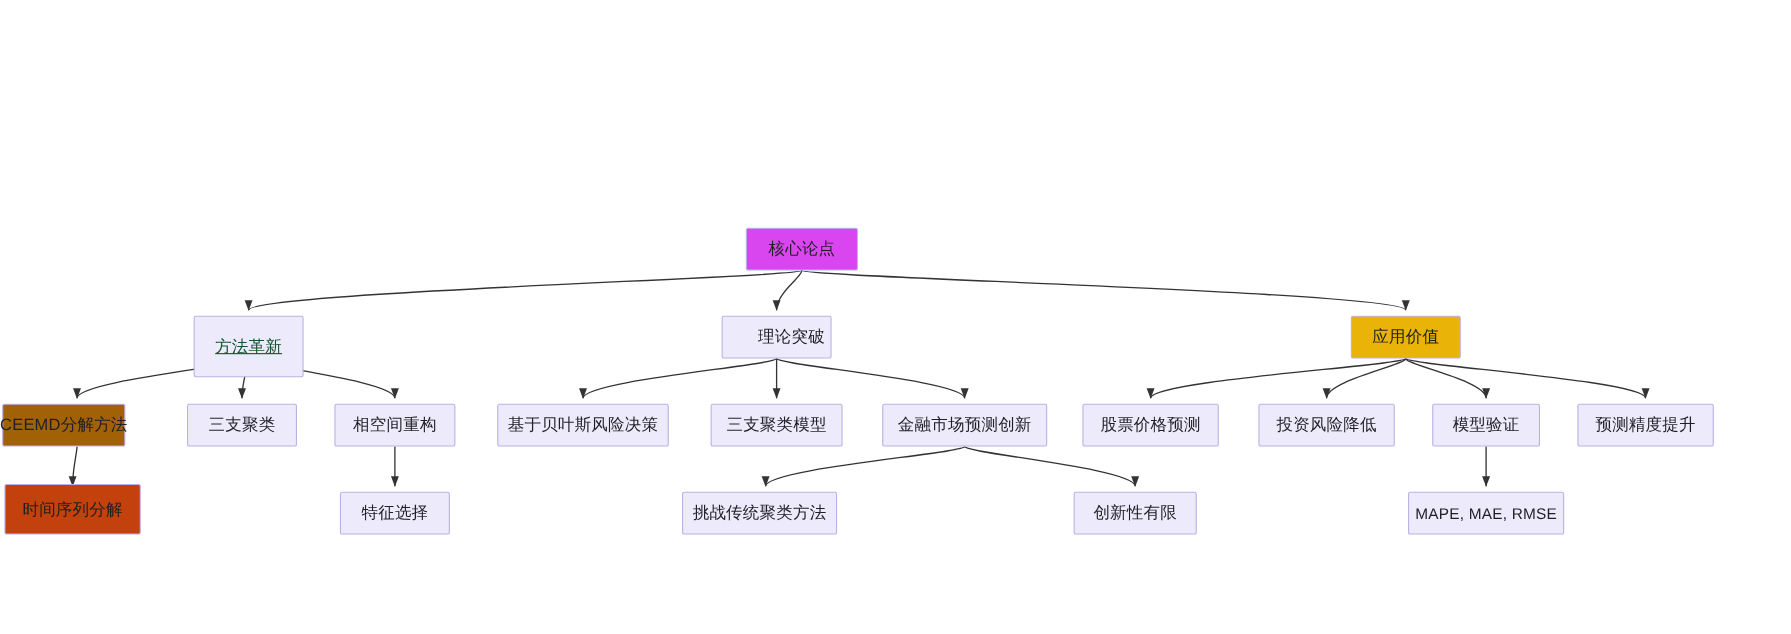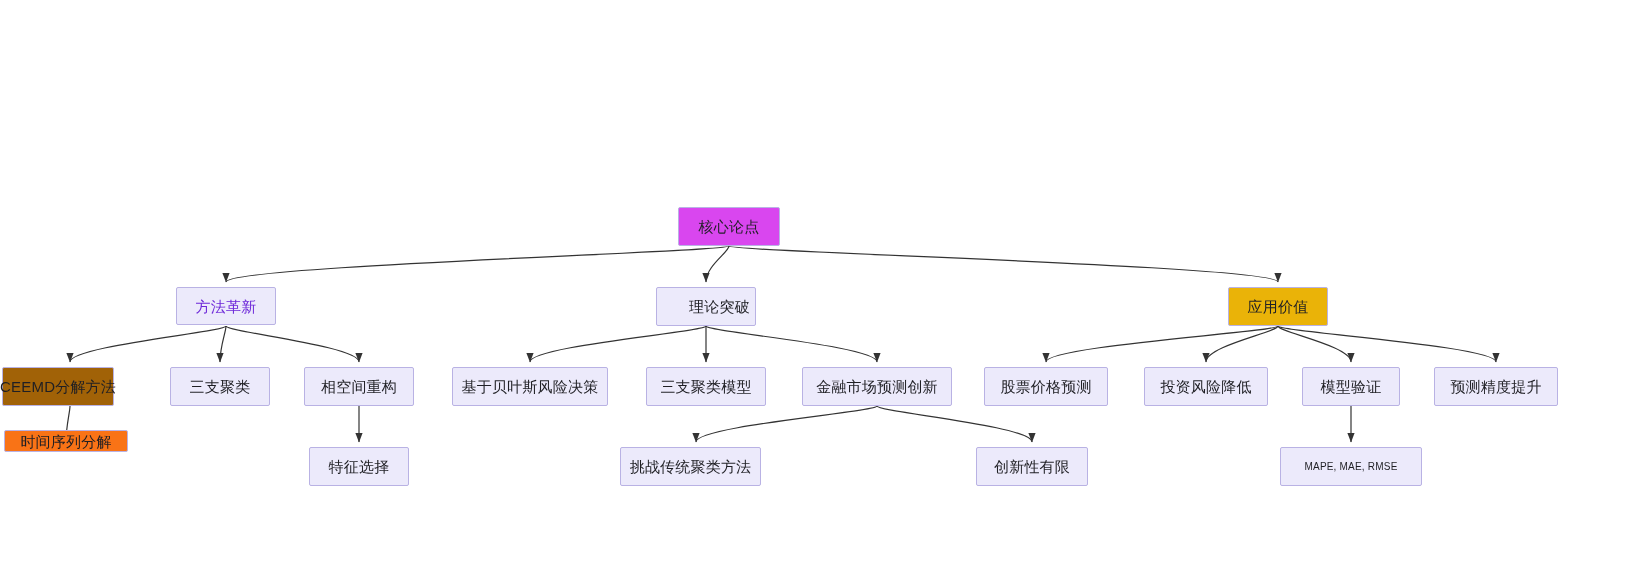--- a/index.html
+++ b/index.html
@@ -21,21 +21,21 @@
     color:#1f1f24;
     font-size:15px;
     line-height:1;
     display:flex;
     align-items:center;
     justify-content:center;
     white-space:nowrap;
     letter-spacing:0.2px;
   }
   .node span{pointer-events:none;}
-  .node.latin{font-size:10px;}
+  .node.latin{font-size:14px;}
 </style>
 </head>
 <body>
 
 <div id="diagram">
   <svg class="edges" viewBox="0 0 1628 576" xmlns="http://www.w3.org/2000/svg">
     <defs>
       <marker id="arrow" markerWidth="9" markerHeight="9" refX="7.5" refY="3" orient="auto" markerUnits="strokeWidth">
         <path d="M0,0 L8,3 L0,6 z" fill="#333333"></path>
       </marker>
@@ -58,21 +58,21 @@
         <path d="M359,406 L359,442"></path>
         <path d="M877,406 C877,412 696,425.8 696,442"></path>
         <path d="M877,406 C877,412 1032,425.8 1032,442"></path>
         <path d="M1351,406 L1351,442"></path>
       </g>
   </svg>
   <div id="node-layer">
       <div class="node" style="left: 678px; top: 207px; width: 102px; height: 39px; background: #d946ef; border-color: rgb(185, 178, 228); color: rgb(31, 31, 36);">
         <span>核心论点</span>
       </div>
-      <div class="node" style="left: 176px; top: 287px; width: 100px; height: 38px; background: rgb(236, 234, 251); border-color: rgb(185, 178, 228); color: #6d28d9;">
+      <div class="node" style="left: 176px; top: 287px; width: 100px; height: 56px; background: rgb(236, 234, 251); border-color: rgb(185, 178, 228); color: #14532d; text-decoration: underline;">
         <span>方法革新</span>
       </div>
       <div class="node" style="left: 656px; top: 287px; width: 100px; height: 39px; background: rgb(236, 234, 251); border-color: rgb(185, 178, 228); color: rgb(31, 31, 36); padding-left: 27px;">
         <span>理论突破</span>
       </div>
       <div class="node" style="left: 1228px; top: 287px; width: 100px; height: 39px; background: #eab308; border-color: rgb(185, 178, 228); color: rgb(31, 31, 36);">
         <span>应用价值</span>
       </div>
       <div class="node" style="left: 2px; top: 367px; width: 112px; height: 39px; background: #a16207; border-color: rgb(185, 178, 228); color: rgb(31, 31, 36); align-items: center;">
         <span>CEEMD分解方法</span>
@@ -97,21 +97,21 @@
       </div>
       <div class="node" style="left: 1144px; top: 367px; width: 124px; height: 39px; background: rgb(236, 234, 251); border-color: rgb(185, 178, 228); color: rgb(31, 31, 36);">
         <span>投资风险降低</span>
       </div>
       <div class="node" style="left: 1302px; top: 367px; width: 98px; height: 39px; background: rgb(236, 234, 251); border-color: rgb(185, 178, 228); color: rgb(31, 31, 36);">
         <span>模型验证</span>
       </div>
       <div class="node" style="left: 1434px; top: 367px; width: 124px; height: 39px; background: rgb(236, 234, 251); border-color: rgb(185, 178, 228); color: rgb(31, 31, 36);">
         <span>预测精度提升</span>
       </div>
-      <div class="node" style="left: 4px; top: 430px; width: 124px; height: 22px; background: #f97316; border-color: rgb(185, 178, 228); color: rgb(31, 31, 36);">
+      <div class="node" style="left: 4px; top: 440px; width: 124px; height: 46px; background: #c2410c; border-color: rgb(185, 178, 228); color: rgb(31, 31, 36);">
         <span>时间序列分解</span>
       </div>
       <div class="node" style="left: 309px; top: 447px; width: 100px; height: 39px; background: rgb(236, 234, 251); border-color: rgb(185, 178, 228); color: rgb(31, 31, 36); align-items: center;">
         <span>特征选择</span>
       </div>
       <div class="node" style="left: 620px; top: 447px; width: 141px; height: 39px; background: rgb(236, 234, 251); border-color: rgb(185, 178, 228); color: rgb(31, 31, 36);">
         <span>挑战传统聚类方法</span>
       </div>
       <div class="node" style="left: 976px; top: 447px; width: 112px; height: 39px; background: rgb(236, 234, 251); border-color: rgb(185, 178, 228); color: rgb(31, 31, 36);">
         <span>创新性有限</span>

